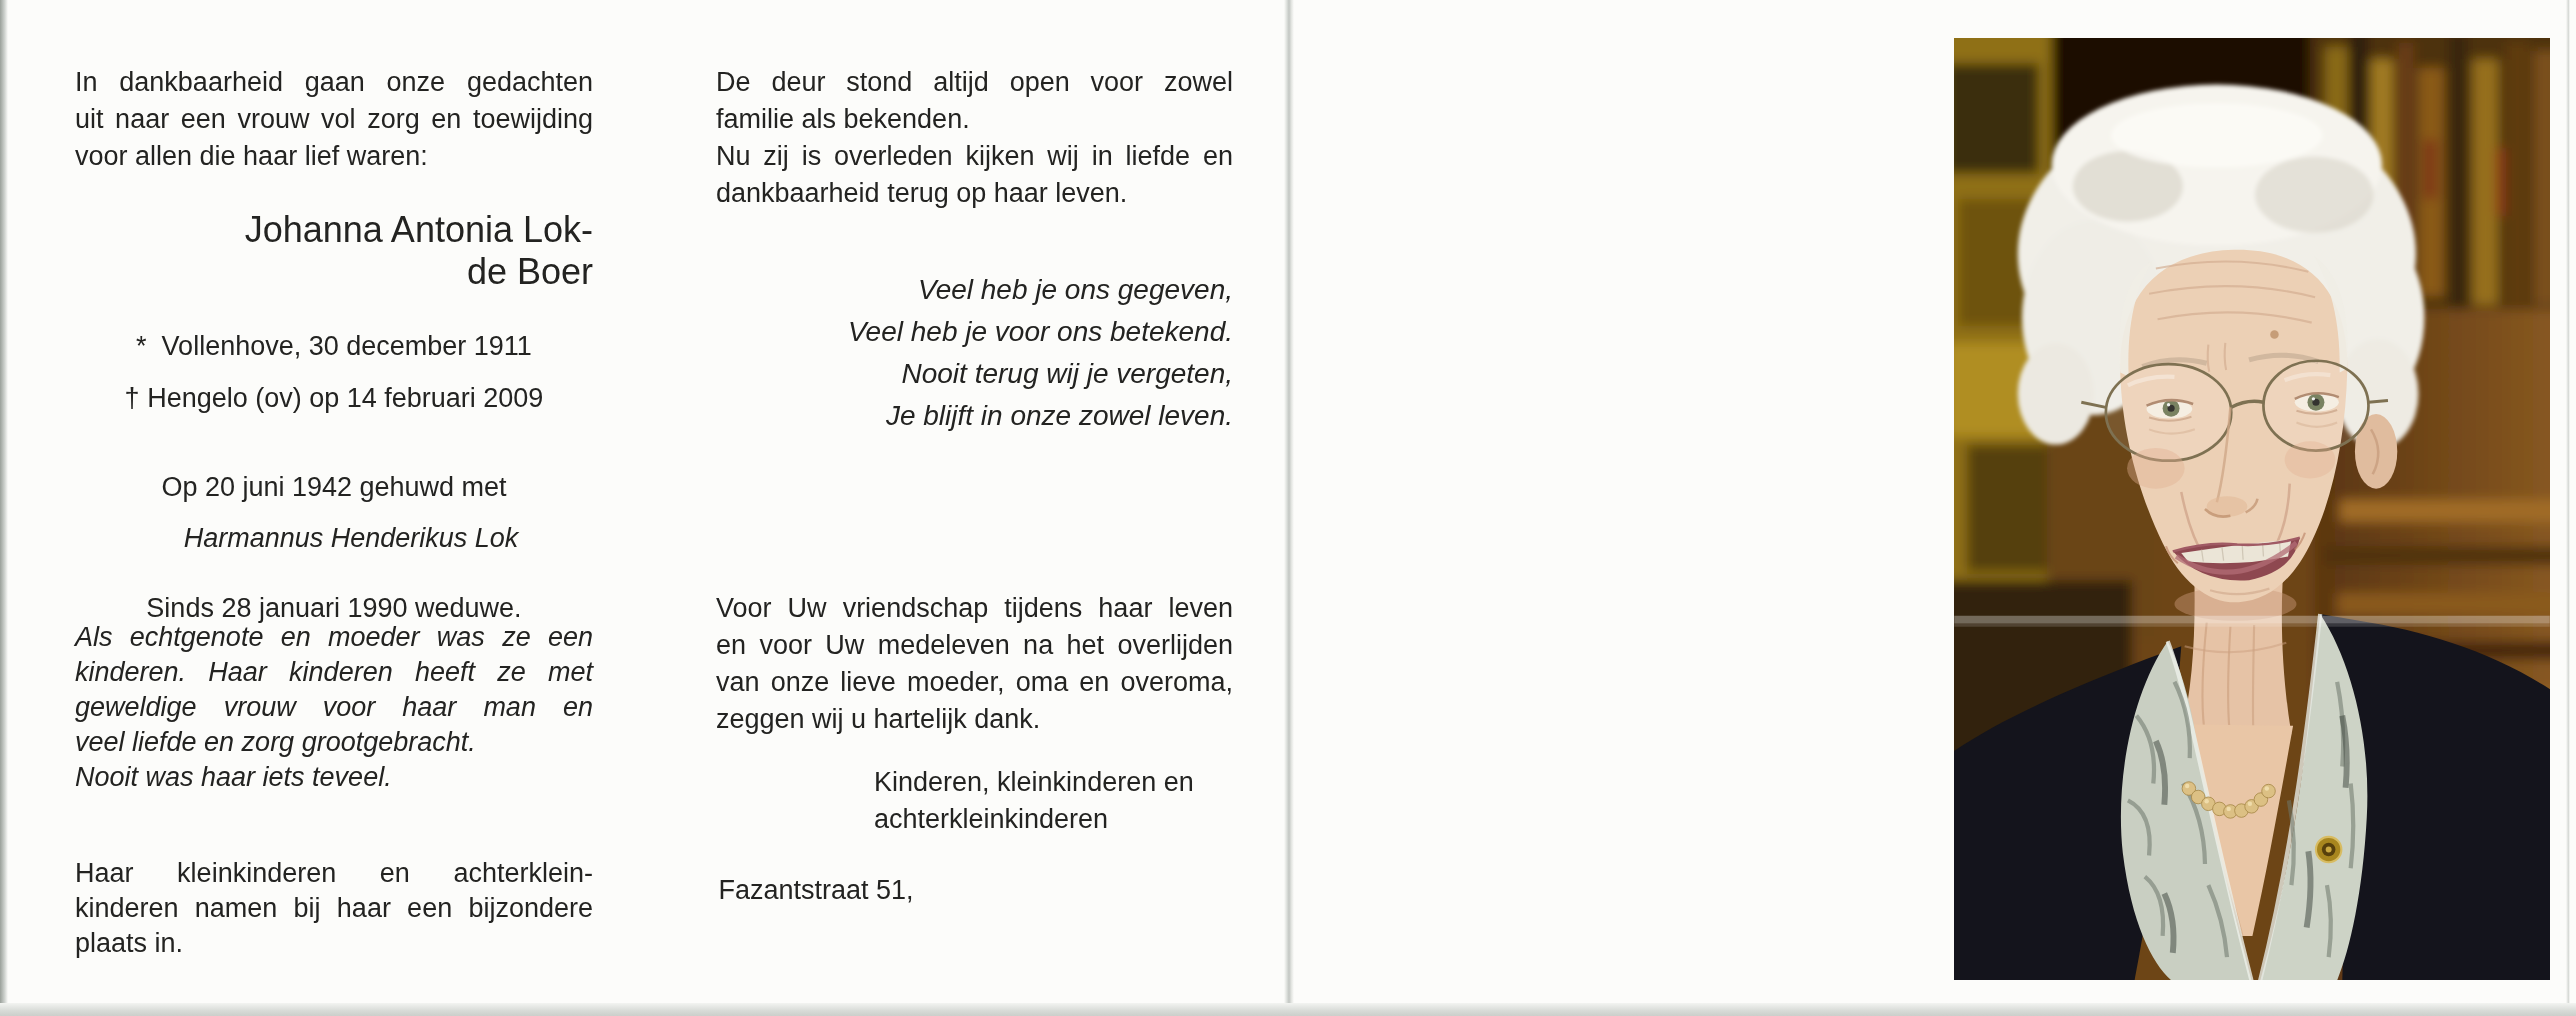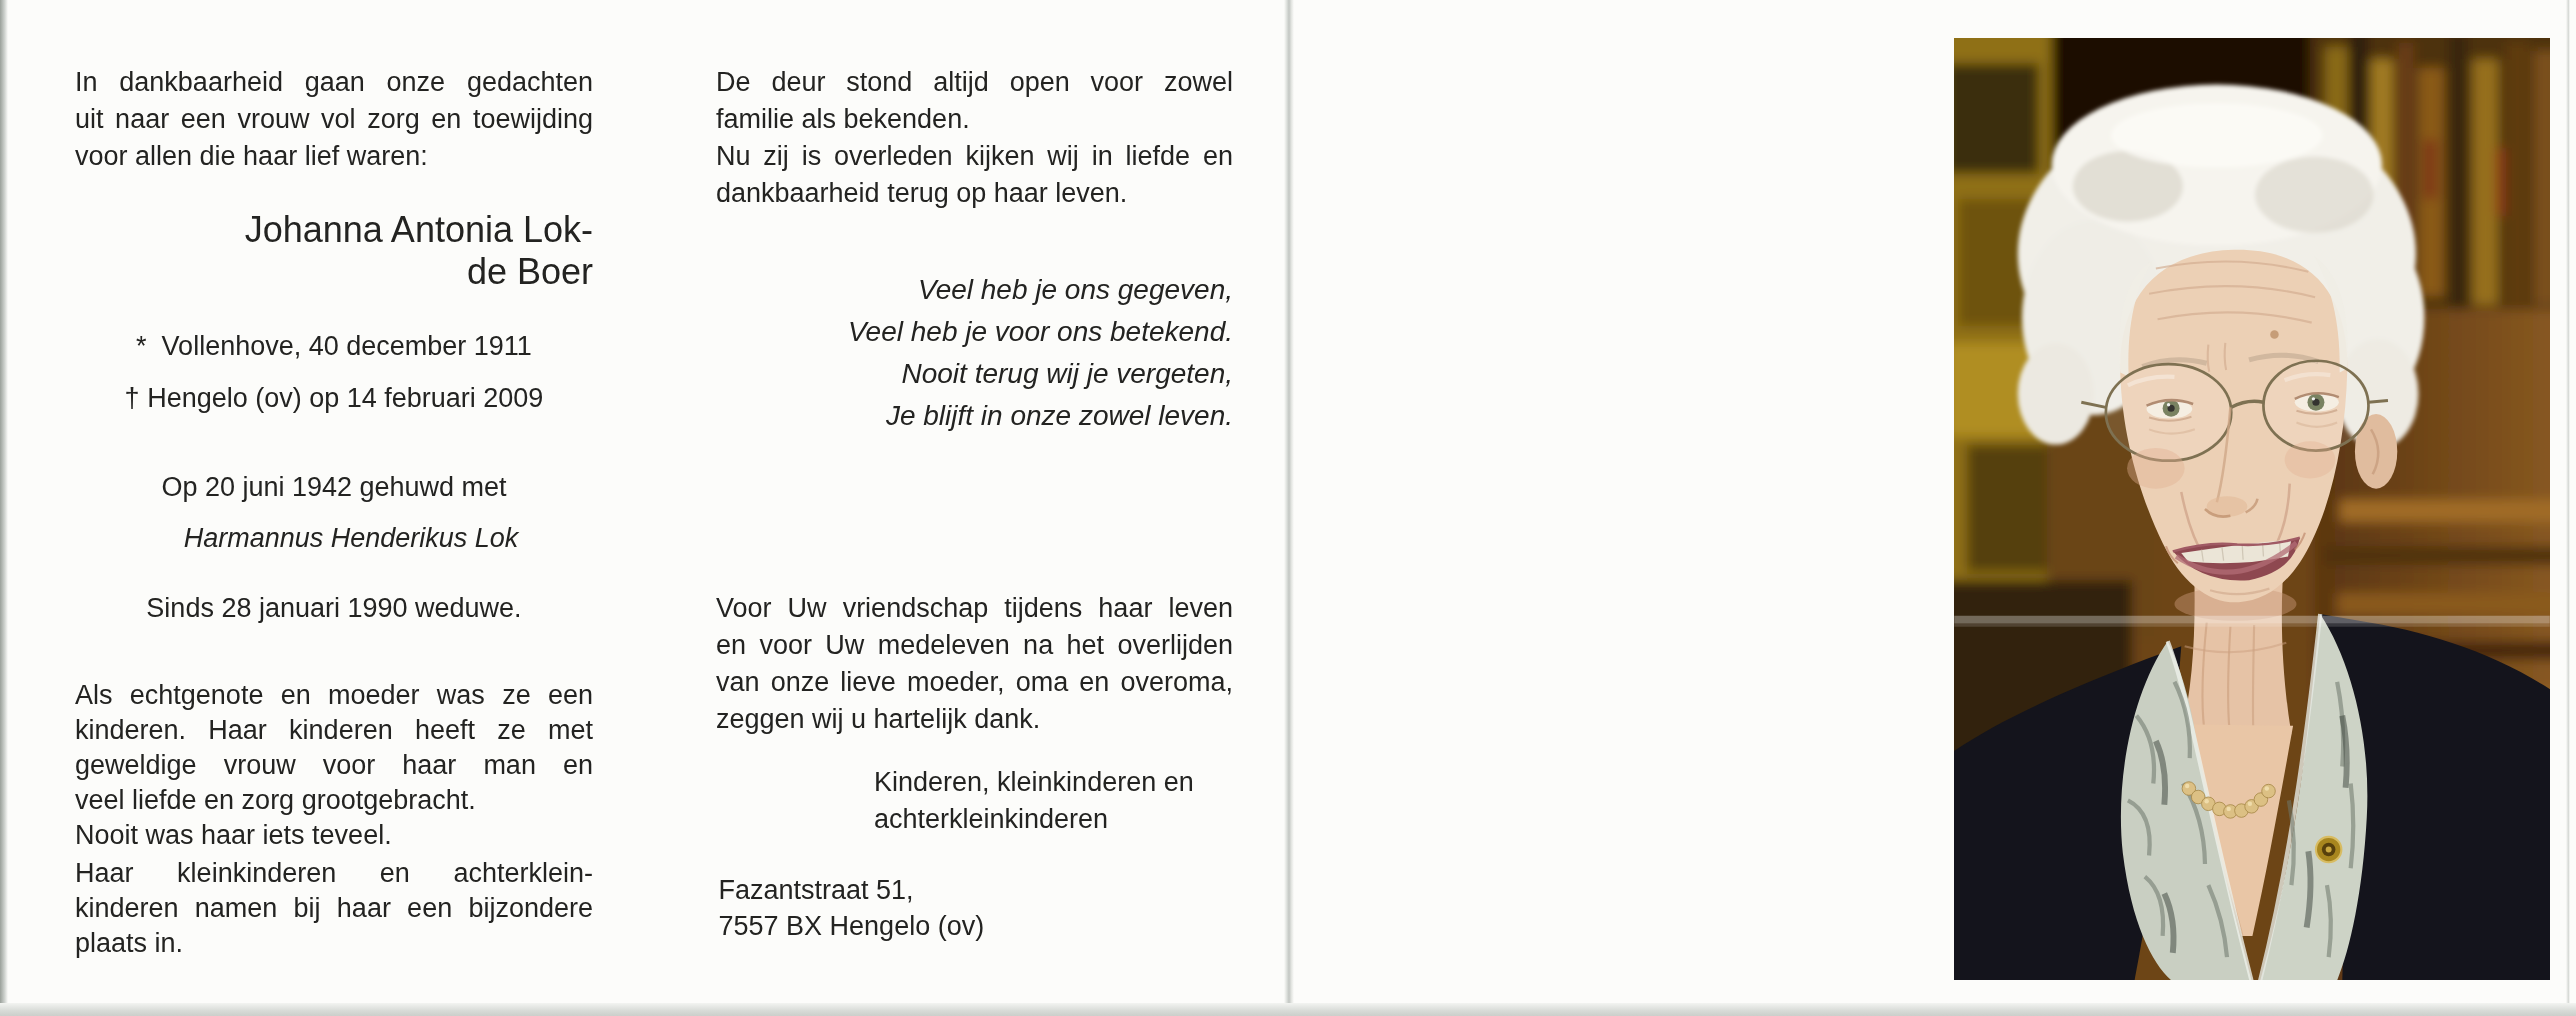--- a/index.html
+++ b/index.html
@@ -48,29 +48,29 @@
     <div class="ln j">In dankbaarheid gaan onze gedachten</div>
     <div class="ln j">uit naar een vrouw vol zorg en toewijding</div>
     <div class="ln">voor allen die haar lief waren:</div>
   </div>
 
   <div class="abs" style="left:0;top:209px;width:518px;">
     <div class="name-line">Johanna Antonia Lok-</div>
     <div class="name-line">de Boer</div>
   </div>
 
-  <div class="abs ln c" style="left:0;top:328px;width:518px;">*  Vollenhove, 40 december 1911</div>
+  <div class="abs ln c" style="left:0;top:328px;width:518px;">*  Vollenhove, 30 december 1911</div>
   <div class="abs ln c" style="left:0;top:380px;width:518px;">† Hengelo (ov) op 14 februari 2009</div>
 
   <div class="abs ln c" style="left:0;top:469px;width:518px;">Op 20 juni 1942 gehuwd met</div>
   <div class="abs ln c" style="left:17px;top:520px;width:518px;font-style:italic;">Harmannus Henderikus Lok</div>
 
   <div class="abs ln c" style="left:0;top:590px;width:518px;">Sinds 28 januari 1990 weduwe.</div>
 
-  <div class="abs" style="left:0;top:678px;width:518px;">
+  <div class="abs" style="left:0;top:620px;width:518px;font-style:italic;">
     <div class="ln2 j">Als echtgenote en moeder was ze een</div>
     <div class="ln2 j">kinderen. Haar kinderen heeft ze met</div>
     <div class="ln2 j">geweldige vrouw voor haar man en</div>
     <div class="ln2">veel liefde en zorg grootgebracht.</div>
     <div class="ln2">Nooit was haar iets teveel.</div>
   </div>
 
   <div class="abs" style="left:0;top:856px;width:518px;">
     <div class="ln2 j">Haar kleinkinderen en achterklein-</div>
     <div class="ln2 j">kinderen namen bij haar een bijzondere</div>
@@ -102,21 +102,20 @@
     <div class="ln">zeggen wij u hartelijk dank.</div>
   </div>
 
   <div class="abs" style="left:158px;top:764px;width:358px;">
     <div class="ln">Kinderen, kleinkinderen en</div>
     <div class="ln">achterkleinkinderen</div>
   </div>
 
   <div class="abs" style="left:2.5px;top:872px;width:508px;">
     <div class="lnA">Fazantstraat 51,</div>
-    <div class="lnA">7557 BX Hengelo (ov)</div>
   </div>
 
 </div>
 
 <div class="abs edge-left"></div>
 <div class="abs fold"></div>
 <div class="abs edge-right"></div>
 <div class="abs strip-bottom"></div>
 
 <div class="abs photo" title="Portretfoto van een oudere dame met wit krullend haar, bril en parelketting, donker jasje met grijsgroene sjaalkraag en gouden broche, voor een bruine boekenkast">

